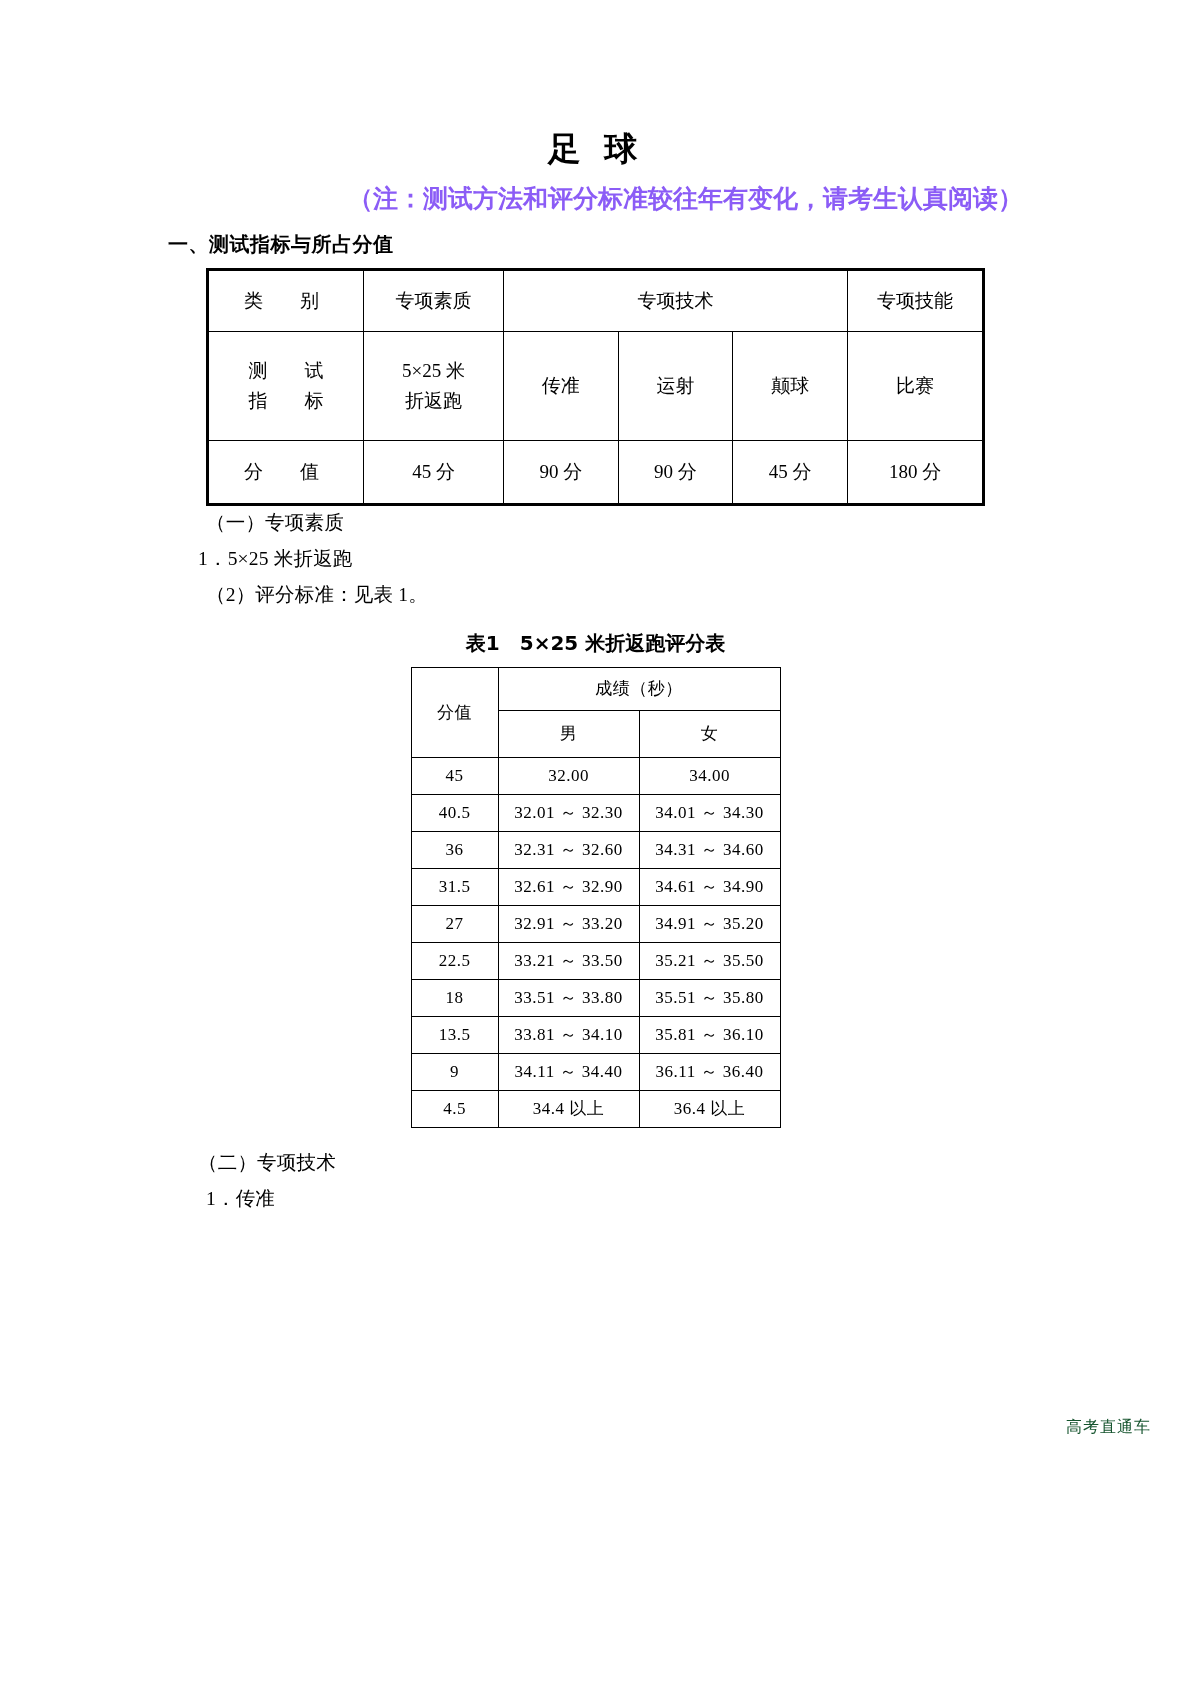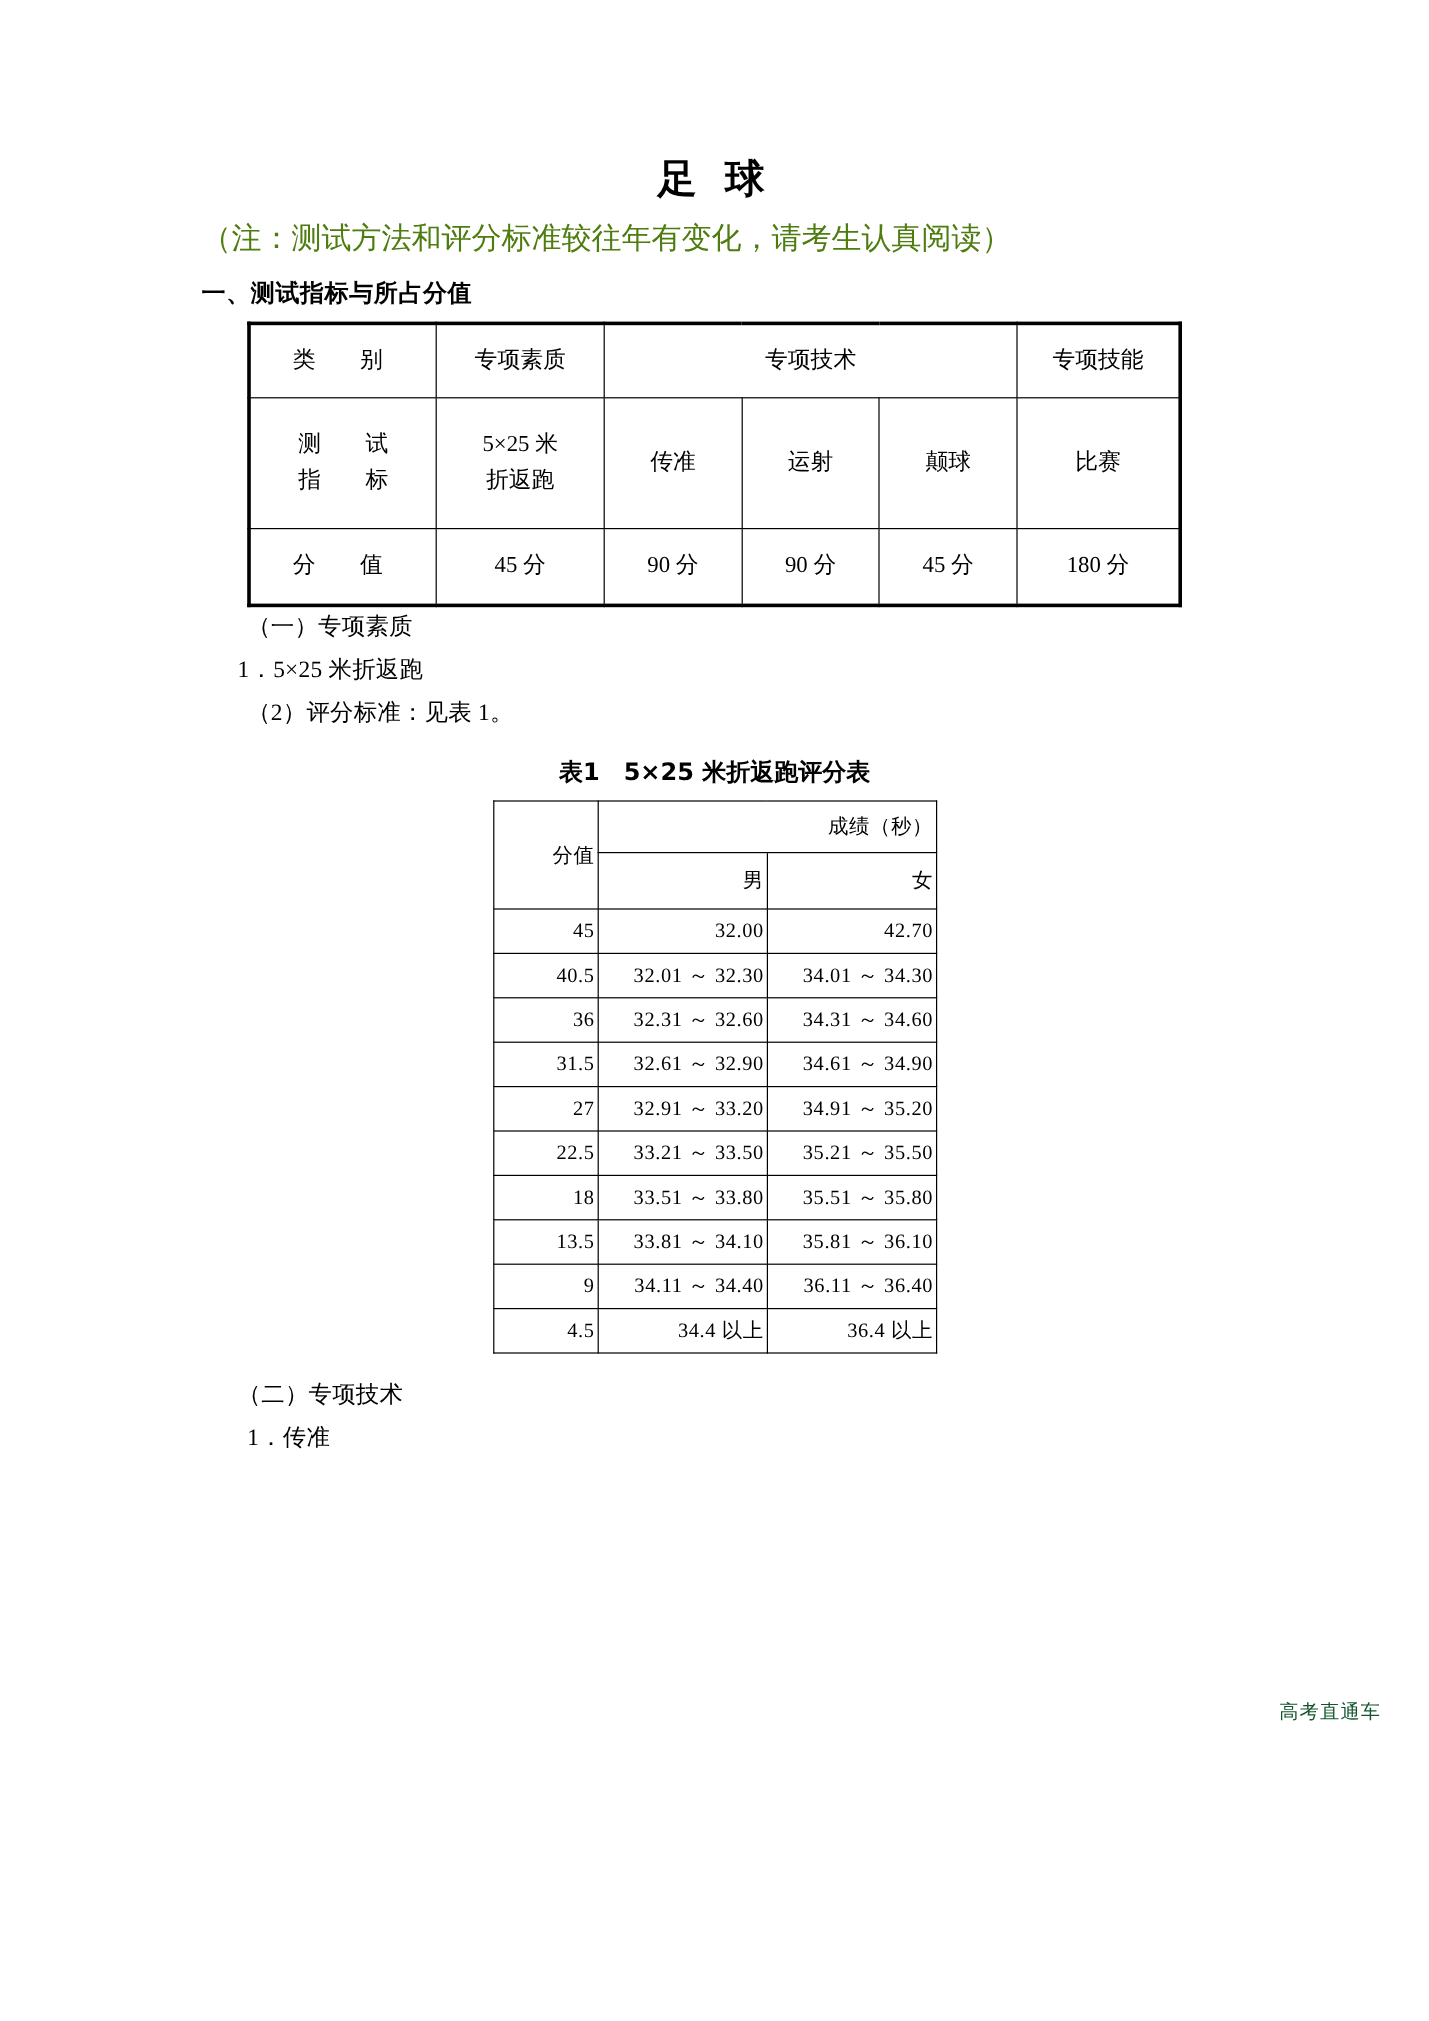--- a/index.html
+++ b/index.html
@@ -42,24 +42,24 @@
   .doc-subtitle {
     text-align: center;
     font-family: "DejaVu Serif", "Liberation Serif", serif;
     font-weight: bold;
     font-size: 27px;
     letter-spacing: 1px;
     margin-top: 12px;
     line-height: 1.25;
   }
   .doc-notice {
-    text-align: left;
-    color: #4d7c0f;
+    text-align: right;
+    color: #8b5cf6;
     font-family: "DejaVu Serif", "Liberation Serif", serif;
-    font-weight: normal;
+    font-weight: bold;
     font-size: 25px;
     margin-top: 14px;
     letter-spacing: 0px;
     line-height: 1.25;
   }
 
   
   .section-heading {
     font-family: "DejaVu Sans", "Liberation Sans", sans-serif;
     font-weight: bold;
@@ -112,21 +112,21 @@
     margin: 18px 0 10px 0;
   }
   .tbl-score {
     border-collapse: collapse;
     margin: 0 auto;
     width: 370px;
     table-layout: fixed;
   }
   .tbl-score td, .tbl-score th {
     border: 1px solid #000;
-    text-align: right;
+    text-align: center;
     vertical-align: middle;
     font-size: 17px;
     font-weight: normal;
     padding: 5px 2px;
     height: 26px;
     letter-spacing: 0.5px;
   }
   .tbl-score .hdr-secs { height: 32px; }
   .tbl-score .hdr-sex { height: 36px; }
   .tbl-score .col-score { width: 82px; }
@@ -202,21 +202,21 @@
         <td class="col-score" rowspan="2">分值</td>
         <td class="hdr-secs" colspan="2">成绩（秒）</td>
       </tr>
       <tr>
         <td class="hdr-sex col-m">男</td>
         <td class="hdr-sex col-f">女</td>
       </tr>
       <tr>
             <td>45</td>
             <td>32.00</td>
-            <td>42.70</td>
+            <td>34.00</td>
           </tr>
       <tr>
             <td>40.5</td>
             <td>32.01 ～ 32.30</td>
             <td>34.01 ～ 34.30</td>
           </tr>
       <tr>
             <td>36</td>
             <td>32.31 ～ 32.60</td>
             <td>34.31 ～ 34.60</td>

